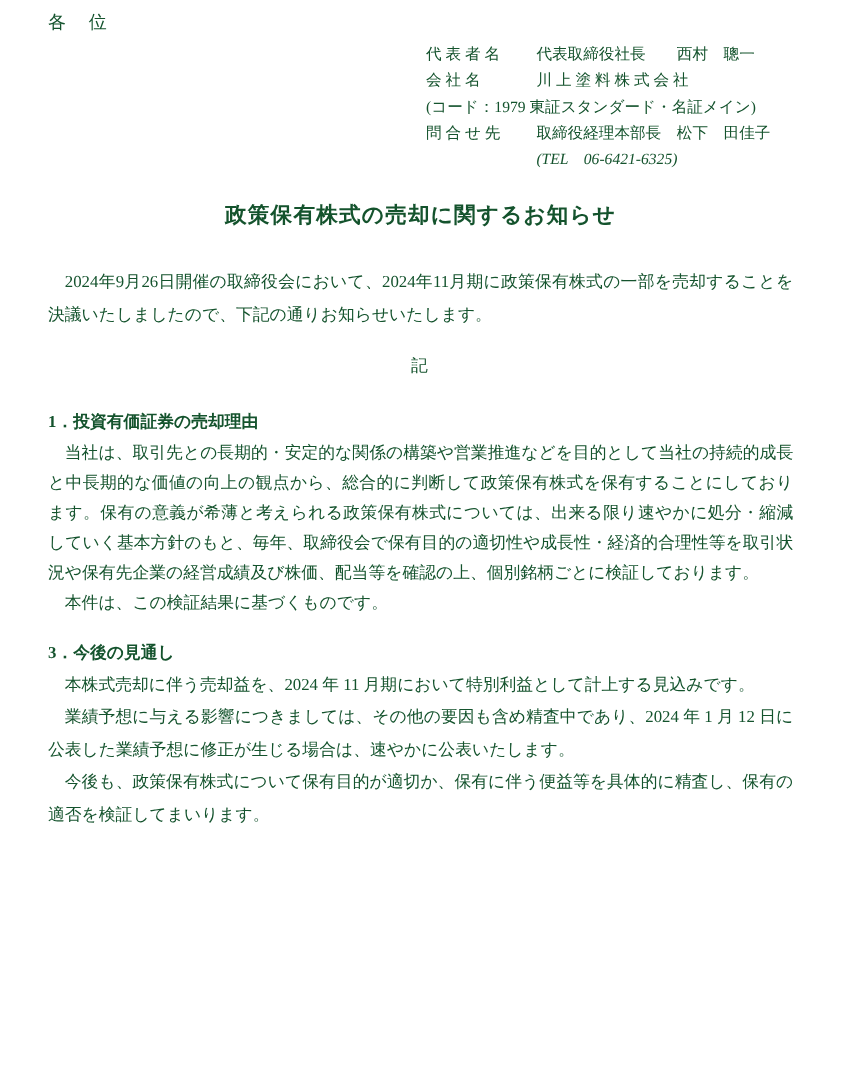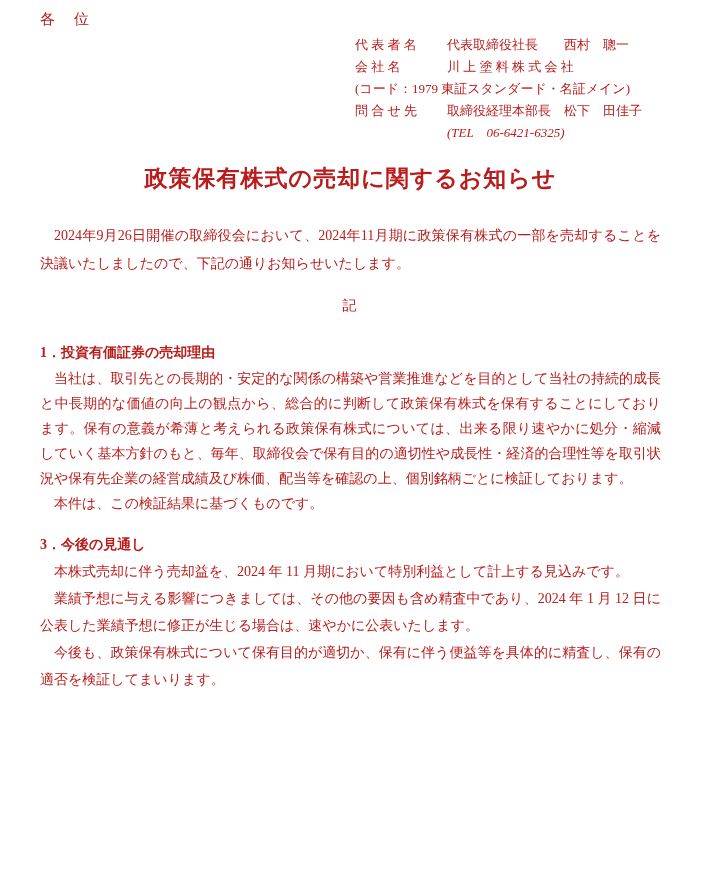--- a/index.html
+++ b/index.html
@@ -5,21 +5,21 @@
   html, body {
     margin: 0;
     padding: 0;
     background: #ffffff;
   }
   .page {
     width: 701px;
     height: 894px;
     box-sizing: border-box;
     background: #ffffff;
-    color: #b91c1c;
+    color: #14532d;
     font-family: "Liberation Serif", "DejaVu Serif", serif;
     padding: 8px 40px 0 40px;
     overflow: hidden;
     position: relative;
   }
   .recipient {
     font-size: 15px;
     line-height: 22px;
     letter-spacing: 2px;
   }
@@ -29,21 +29,21 @@
     font-size: 13px;
     line-height: 22px;
   }
   .info-row { display: flex; }
   .info-label { flex: 0 0 92px; width: 92px; }
   .info-value { flex: 1; white-space: nowrap; }
   .info-indent { margin-left: 92px; font-style: italic; }
   .doc-title {
     margin: 20px 0 0 0;
     text-align: center;
-    font-size: 23px;
+    font-size: 18px;
     font-weight: bold;
     letter-spacing: 1px;
     line-height: 30px;
   }
   .intro {
     margin: 28px 0 0 0;
     font-size: 14px;
     line-height: 28px;
     text-align: justify;
     text-indent: 1em;

